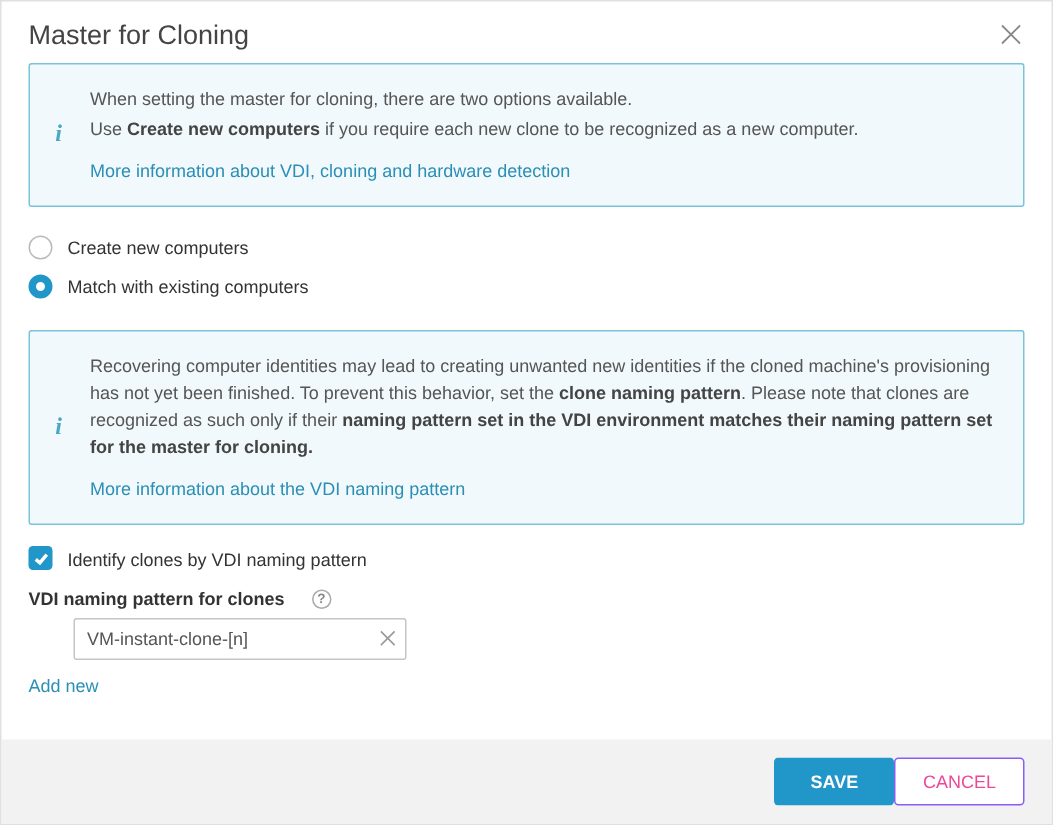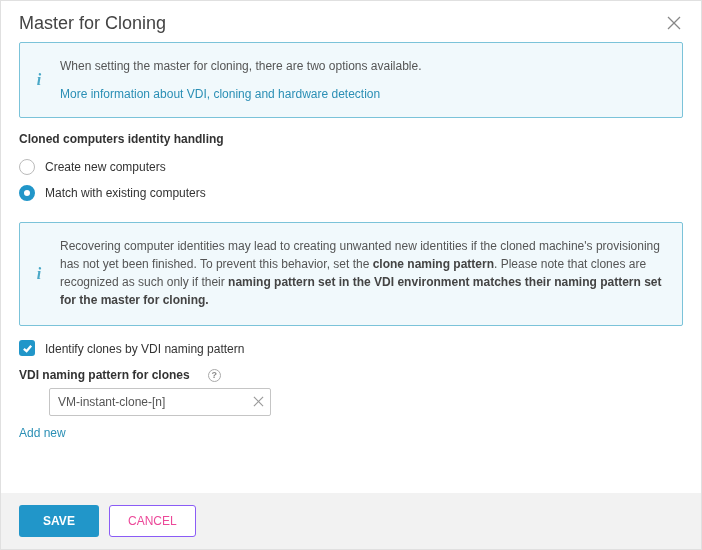--- a/index.html
+++ b/index.html
@@ -163,22 +163,21 @@
   .add-new {
     color: #2b8fb5;
     cursor: pointer;
     margin-top: 10px;
     display: inline-block;
   }
   .footer {
     background: #f2f2f2;
     padding: 12px 18px;
     display: flex;
-    justify-content: flex-start;
-    gap: 10px;
+    justify-content: flex-end;
   }
   .btn {
     min-width: 80px;
     padding: 8px 18px;
     border-radius: 3px;
     font-size: 12px;
     text-align: center;
     cursor: pointer;
     border: 1px solid transparent;
   }
@@ -207,42 +206,45 @@
         </svg>
     </div>
   </div>
 
   <div class="content">
 
     <div class="info-box">
       <div class="info-icon">i</div>
       <div class="info-body">
         <p>When setting the master for cloning, there are two options available.</p>
+        <p>
+          <span>Use </span><strong>Create new computers</strong><span> if you require each new clone to be recognized as a new computer.</span>
+        </p>
         <span class="info-link">More information about VDI, cloning and hardware detection</span>
       </div>
     </div>
 
-    <div class="section-label">Cloned computers identity handling</div>
     <div class="radio-group">
       <div class="radio-option">
         <span class="radio"></span>
         <span>Create new computers</span>
       </div>
       <div class="radio-option">
         <span class="radio sel"></span>
         <span>Match with existing computers</span>
       </div>
     </div>
 
     <div class="info-box">
       <div class="info-icon">i</div>
       <div class="info-body">
         <p>
           <span>Recovering computer identities may lead to creating unwanted new identities if the cloned machine's provisioning has not yet been finished. To prevent this behavior, set the </span><strong>clone naming pattern</strong><span>. Please note that clones are recognized as such only if their </span><strong>naming pattern set in the VDI environment matches their naming pattern set for the master for cloning.</strong>
         </p>
+        <span class="info-link">More information about the VDI naming pattern</span>
       </div>
     </div>
 
     <div class="cb-row">
       <span class="cb">
         <svg viewBox="0 0 12 12">
             <polyline points="2,6.5 5,9 10,3"></polyline>
           </svg>
       </span>
       <span>Identify clones by VDI naming pattern</span>

